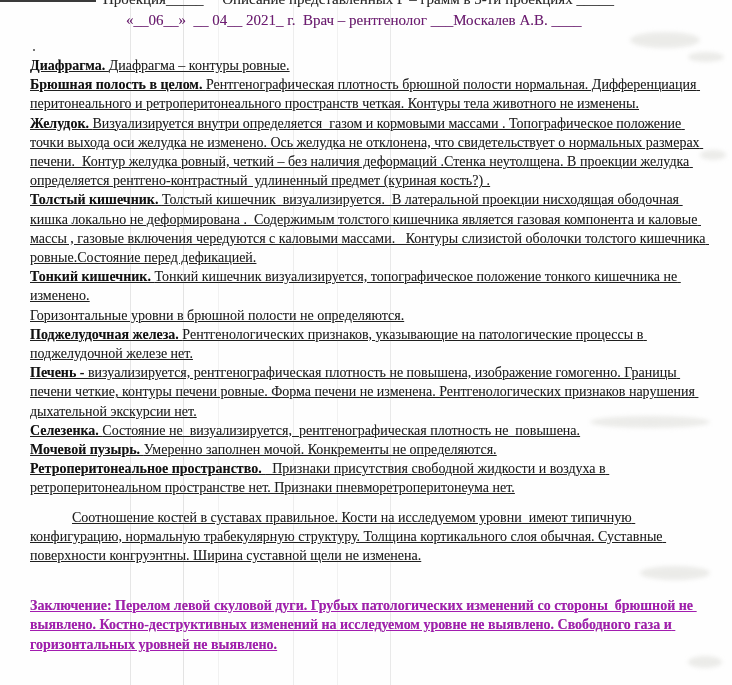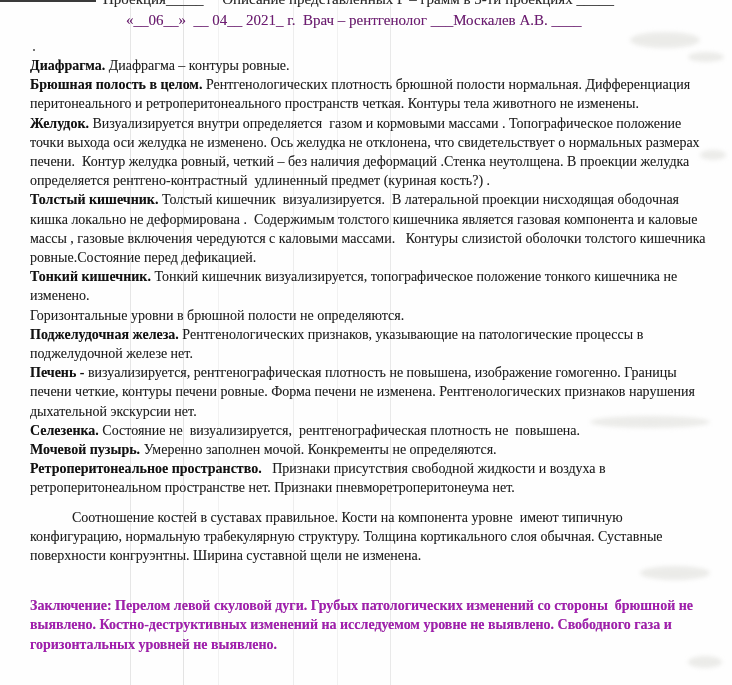--- a/index.html
+++ b/index.html
@@ -25,21 +25,21 @@
     position:absolute;left:126px;top:12px;width:600px;
     font-size:15px;white-space:pre;color:#701a75;
     text-shadow:0 0 .4px rgba(0,0,0,.35);
   }
   .stray-dot{position:absolute;left:33px;top:49px;width:2px;height:2px;border-radius:50%;background:#4a4a4a;}
   .body-text{
     position:absolute;left:30px;top:56px;width:676px;
     font-size:14px;line-height:19.2px;
     text-shadow:0 0 .4px rgba(0,0,0,.3);
   }
-  .para{margin:0;white-space:pre-wrap;}
+  .para{margin:0;white-space:pre-wrap;text-decoration:underline;}
   .para b{color:#111;}
   .para.indent{text-indent:42px;}
   .para.gap-small{margin-top:10px;}
   .para.gap-large{margin-top:31px;}
   .para.bold-all{font-weight:bold;color:#a21caf;}
 </style>
 </head>
 <body>
 
 <div id="page">
@@ -54,33 +54,33 @@
   <div class="smudge" style="left:688px;top:656px;width:34px;height:12px;"></div>
 
   <div class="header-line1">Проекция_____     Описание представленных Р – грамм в 3-ти проекциях _____</div>
   <div class="header-line2">«__06__»  __ 04__ 2021_ г.  Врач – рентгенолог ___Москалев А.В. ____</div>
 
   <div class="stray-dot"></div>
 
   <div class="body-text">
     <div id="paragraphs">
         <p class="para"><b>Диафрагма. </b><span>Диафрагма – контуры ровные.</span></p>
-        <p class="para"><b>Брюшная полость в целом. </b><span>Рентгенологических плотность брюшной полости нормальная. Дифференциация перитонеального и ретроперитонеального пространств четкая. Контуры тела животного не изменены.</span></p>
+        <p class="para"><b>Брюшная полость в целом. </b><span>Рентгенографическая плотность брюшной полости нормальная. Дифференциация перитонеального и ретроперитонеального пространств четкая. Контуры тела животного не изменены.</span></p>
         <p class="para"><b>Желудок. </b><span>Визуализируется внутри определяется  газом и кормовыми массами . Топографическое положение точки выхода оси желудка не изменено. Ось желудка не отклонена, что свидетельствует о нормальных размерах печени.  Контур желудка ровный, четкий – без наличия деформаций .Стенка неутолщена. В проекции желудка определяется рентгено-контрастный  удлиненный предмет (куриная кость?) .</span></p>
         <p class="para"><b>Толстый кишечник. </b><span>Толстый кишечник  визуализируется.  В латеральной проекции нисходящая ободочная кишка локально не деформирована .  Содержимым толстого кишечника является газовая компонента и каловые массы , газовые включения чередуются с каловыми массами.   Контуры слизистой оболочки толстого кишечника ровные.Состояние перед дефикацией.</span></p>
         <p class="para"><b>Тонкий кишечник. </b><span>Тонкий кишечник визуализируется, топографическое положение тонкого кишечника не изменено.</span></p>
         <p class="para"><span>Горизонтальные уровни в брюшной полости не определяются.</span></p>
         <p class="para"><b>Поджелудочная железа. </b><span>Рентгенологических признаков, указывающие на патологические процессы в поджелудочной железе нет.</span></p>
         <p class="para"><b>Печень - </b><span>визуализируется, рентгенографическая плотность не повышена, изображение гомогенно. Границы печени четкие, контуры печени ровные. Форма печени не изменена. Рентгенологических признаков нарушения дыхательной экскурсии нет.</span></p>
         <p class="para"><b>Селезенка. </b><span>Состояние не  визуализируется,  рентгенографическая плотность не  повышена.</span></p>
         <p class="para"><b>Мочевой пузырь. </b><span>Умеренно заполнен мочой. Конкременты не определяются.</span></p>
         <p class="para"><b>Ретроперитонеальное пространство. </b><span>  Признаки присутствия свободной жидкости и воздуха в ретроперитонеальном пространстве нет. Признаки пневморетроперитонеума нет.</span></p>
       </div>
     <div id="bones">
-        <p class="para indent gap-small">Соотношение костей в суставах правильное. Кости на компонента уровне  имеют типичную конфигурацию, нормальную трабекулярную структуру. Толщина кортикального слоя обычная. Суставные поверхности конгруэнтны. Ширина суставной щели не изменена.</p>
+        <p class="para indent gap-small">Соотношение костей в суставах правильное. Кости на исследуемом уровни  имеют типичную конфигурацию, нормальную трабекулярную структуру. Толщина кортикального слоя обычная. Суставные поверхности конгруэнтны. Ширина суставной щели не изменена.</p>
       </div>
     <p class="para bold-all gap-large">Заключение: Перелом левой скуловой дуги. Грубых патологических изменений со стороны  брюшной не выявлено. Костно-деструктивных изменений на исследуемом уровне не выявлено. Свободного газа и горизонтальных уровней не выявлено.</p>
   </div>
 
 <div class="fold-line" style="left: 130px; opacity: 0.14;"></div>
     <div class="fold-line" style="left: 183px; opacity: 0.16;"></div>
     <div class="fold-line" style="left: 218px; opacity: 0.08;"></div>
     <div class="fold-line" style="left: 293px; opacity: 0.1;"></div>
     <div class="fold-line" style="left: 337px; opacity: 0.08;"></div>
     <div class="fold-line" style="left: 390px; opacity: 0.12;"></div>

